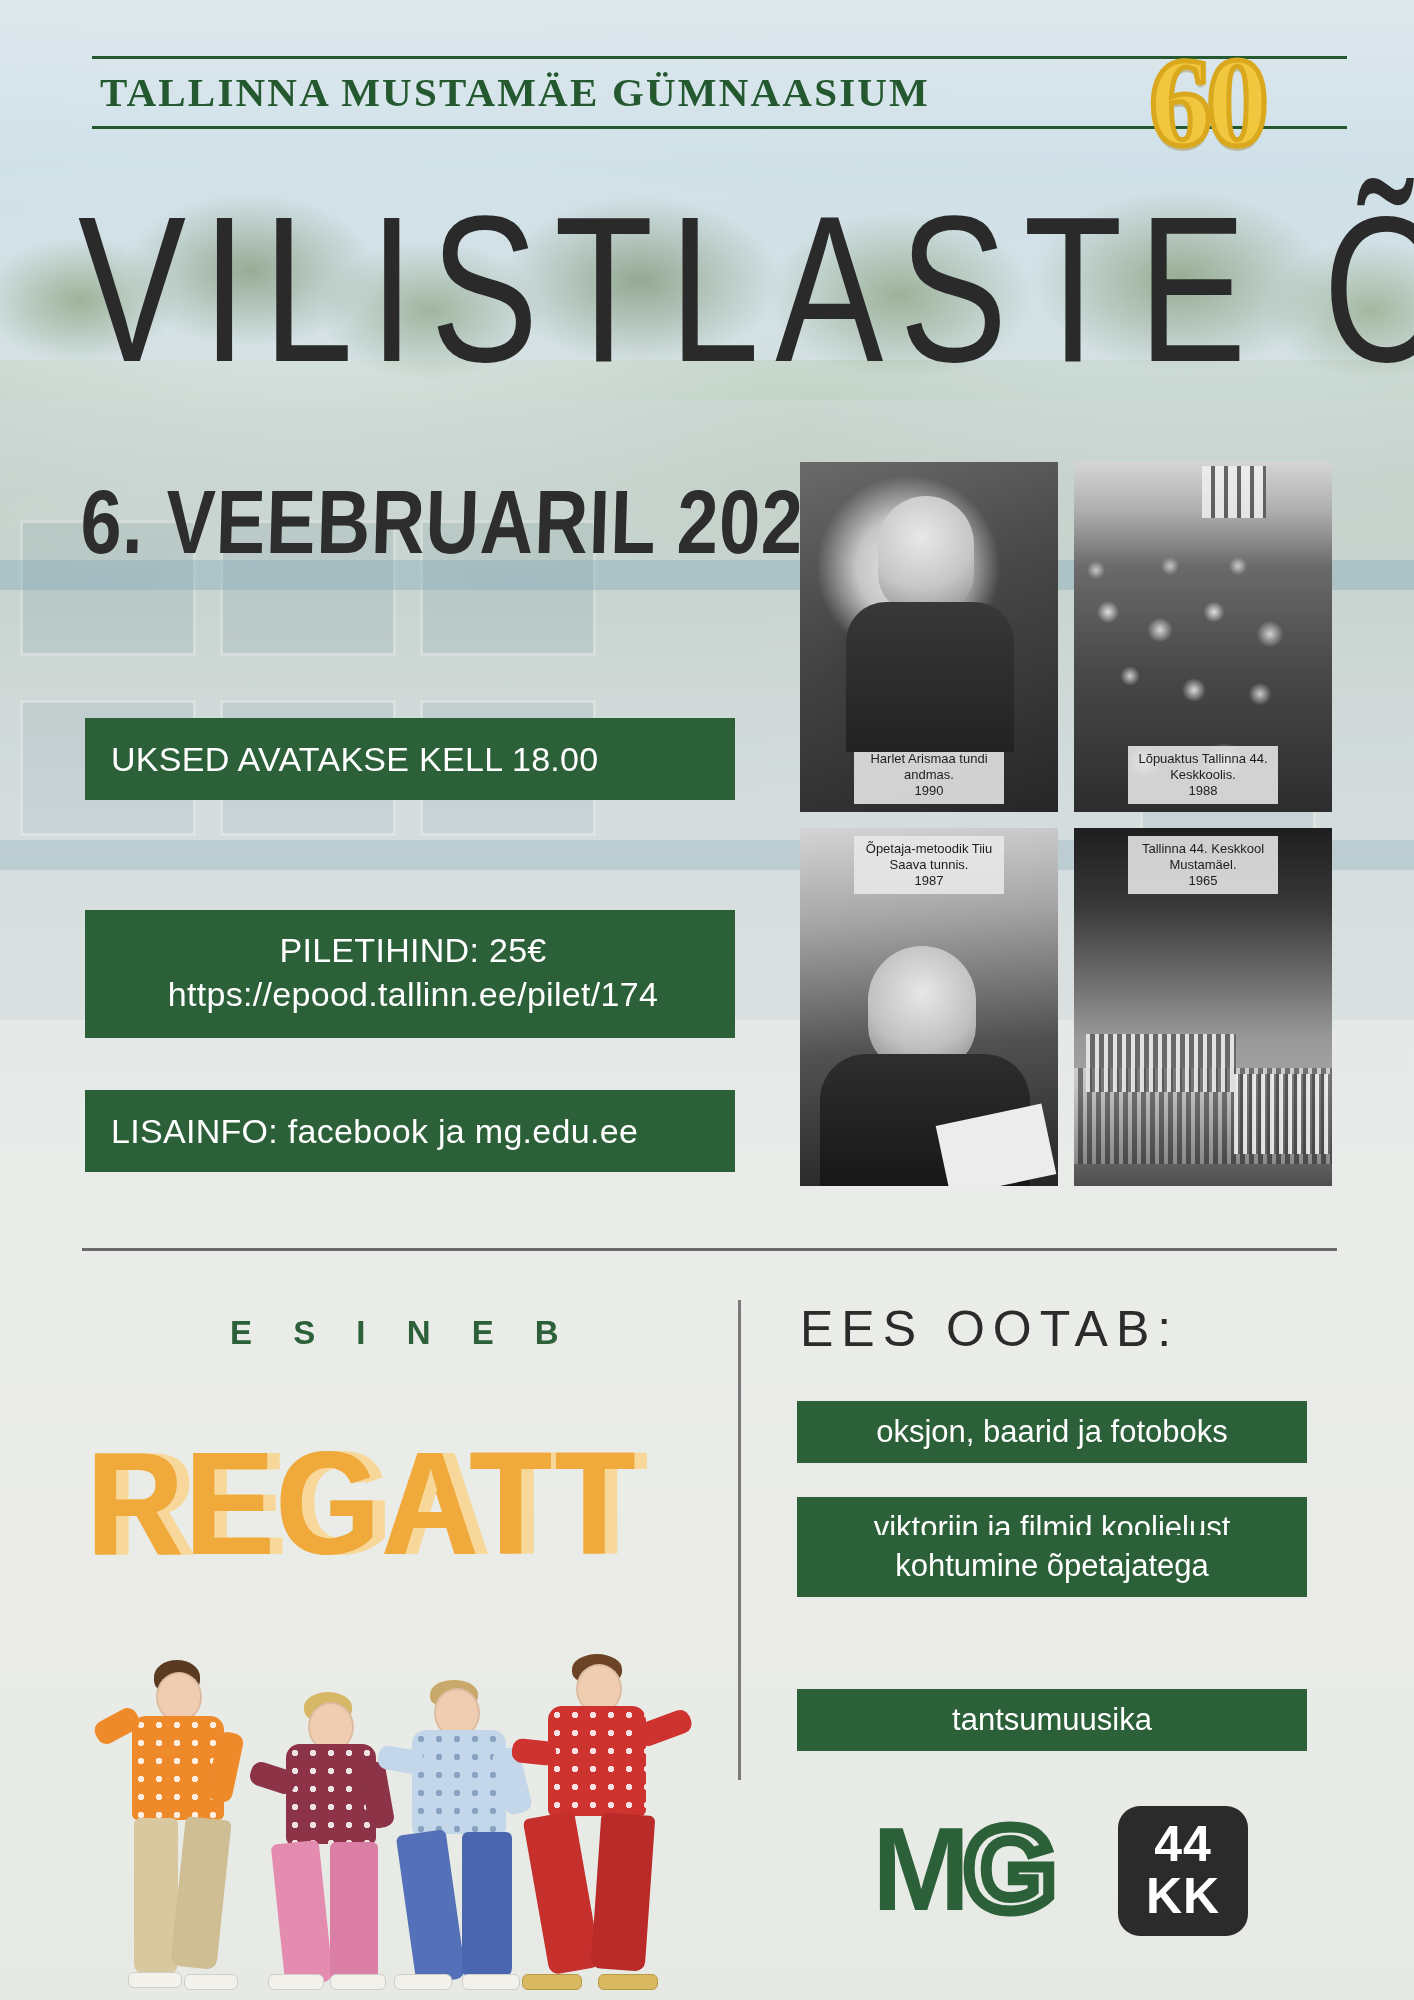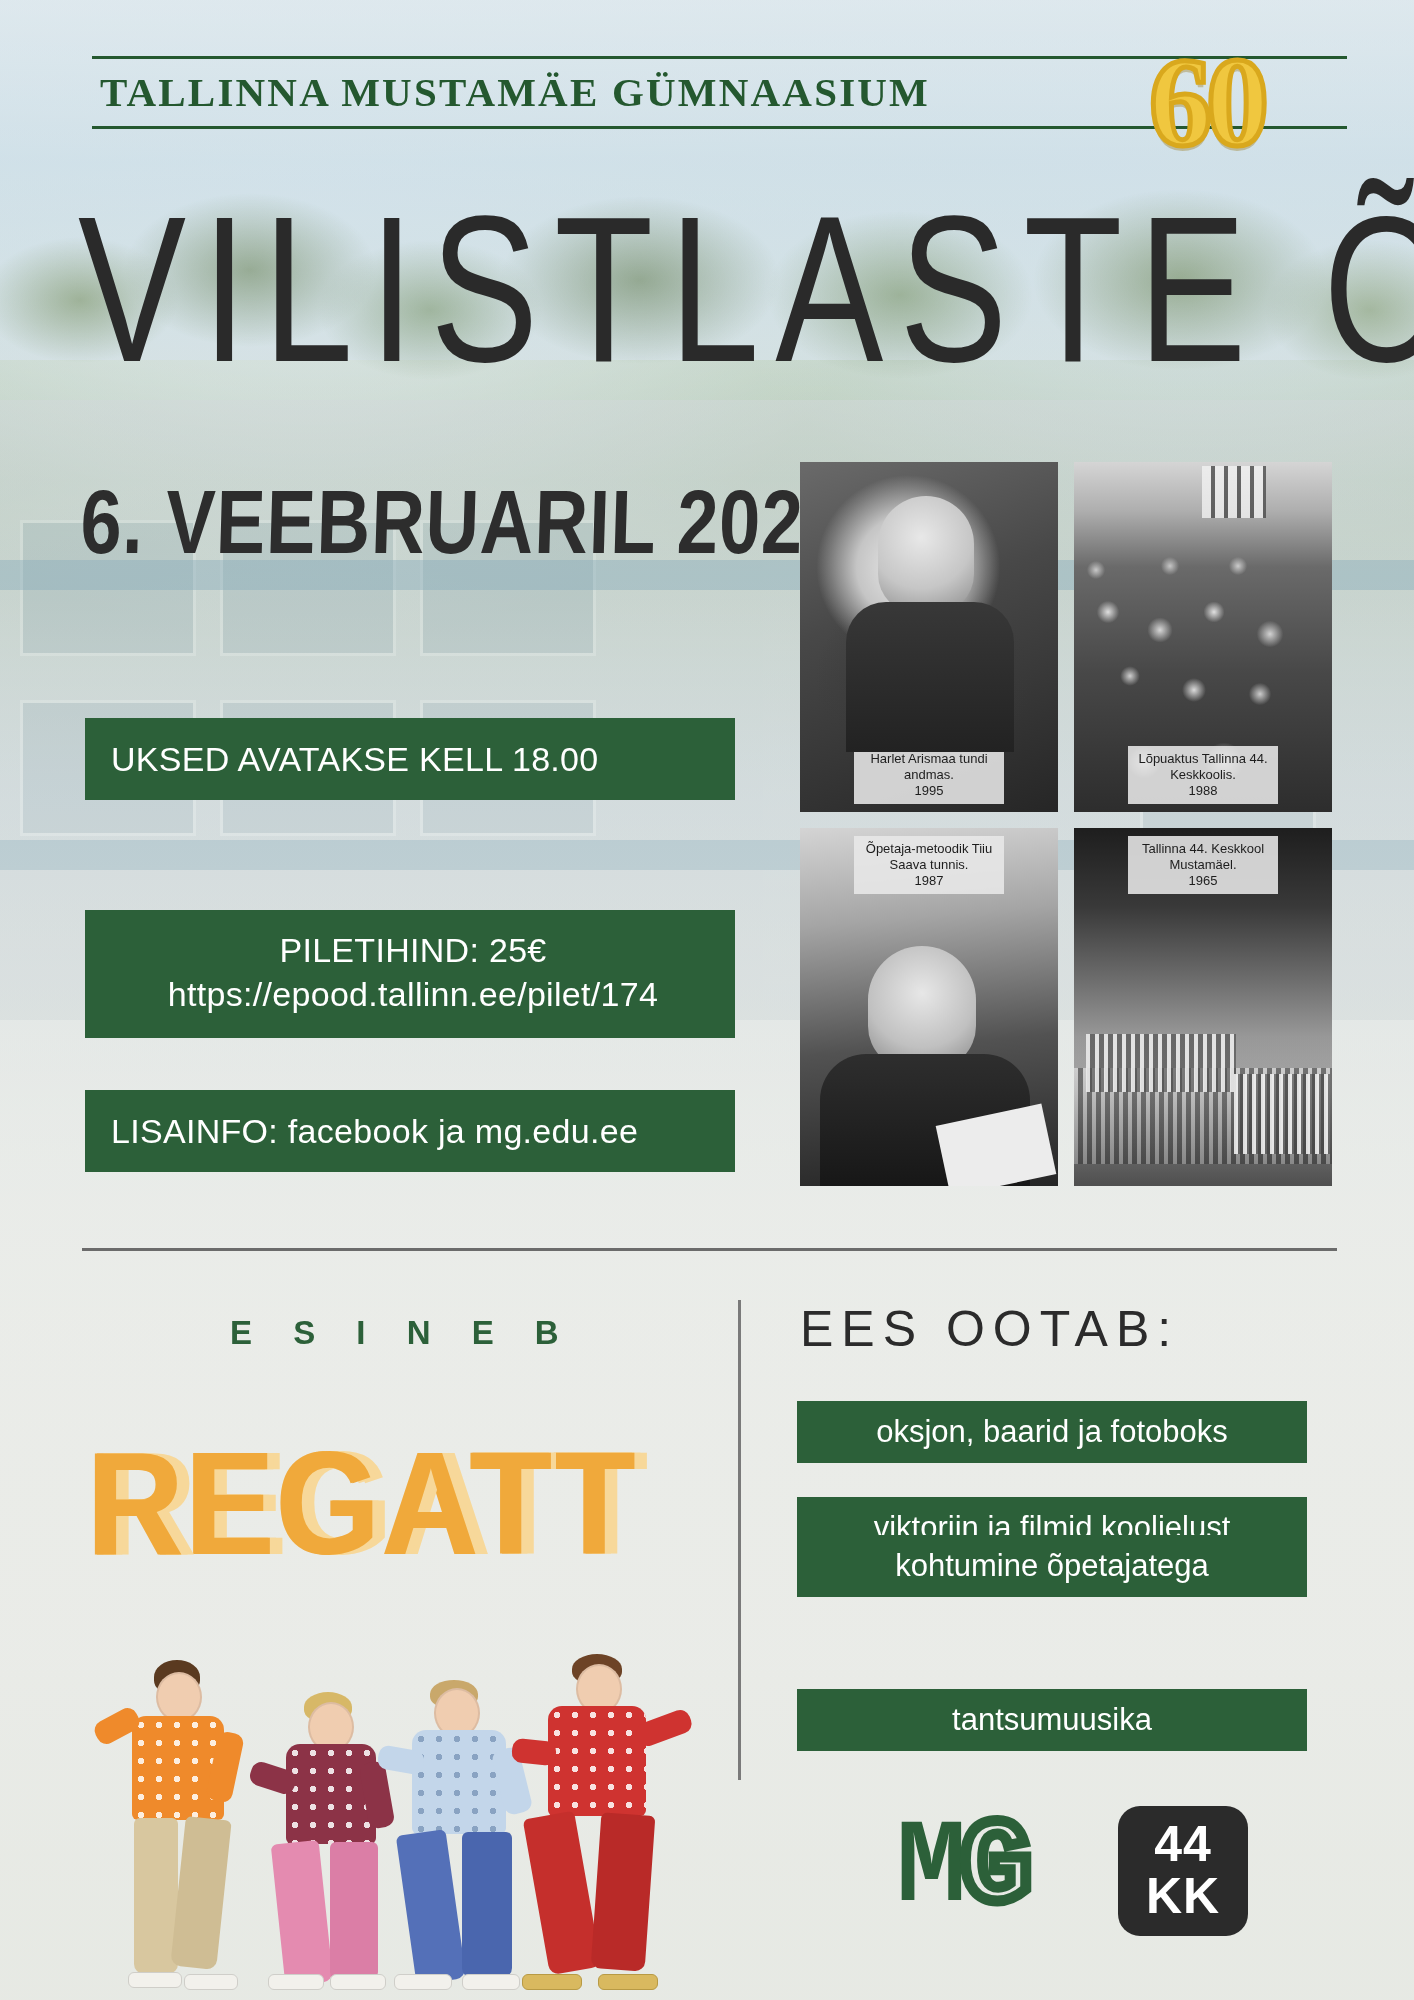--- a/index.html
+++ b/index.html
@@ -411,27 +411,26 @@
   }
   #feat-0 { top: 1401px; }
   #feat-1 { top: 1497px; }
   #feat-2 { top: 1535px; }
   #feat-3 { top: 1689px; }
 
   
   .logo-mg {
     position: absolute;
     left: 872px; top: 1810px;
-    font-family: Liberation Mono, monospace;
+    font-family: Liberation Sans, sans-serif;
     font-weight: bold;
     font-size: 118px;
     letter-spacing: -6px;
     line-height: 118px;
     color: #2c6039;
-    margin-left: 24px;
   }
   .logo-mg .g-out {
     color: transparent;
     -webkit-text-stroke: 11px #2c6039;
   }
   .logo-44 {
     position: absolute;
     left: 1118px; top: 1806px;
     width: 130px; height: 130px;
     border-radius: 22px;
@@ -490,21 +489,21 @@
     <span class="line2">https://epood.tallinn.ee/pilet/174</span>
   </div>
 
   <div class="bar" id="bar-info">LISAINFO: facebook ja mg.edu.ee</div>
 
   <div class="photos">
 
     <div class="photo ph1">
       <div class="photo-caption cap-bottom">
         <div>Matemaatikaõpetaja Harlet Arismaa tundi andmas.</div>
-        <div>1995</div>
+        <div>1990</div>
       </div>
     </div>
 
     <div class="photo ph2">
       <div class="window"></div>
       <div class="crowd"></div>
       <div class="photo-caption cap-bottom">
         <div>Lõpuaktus Tallinna 44. Keskkoolis.</div>
         <div>1988</div>
       </div>

